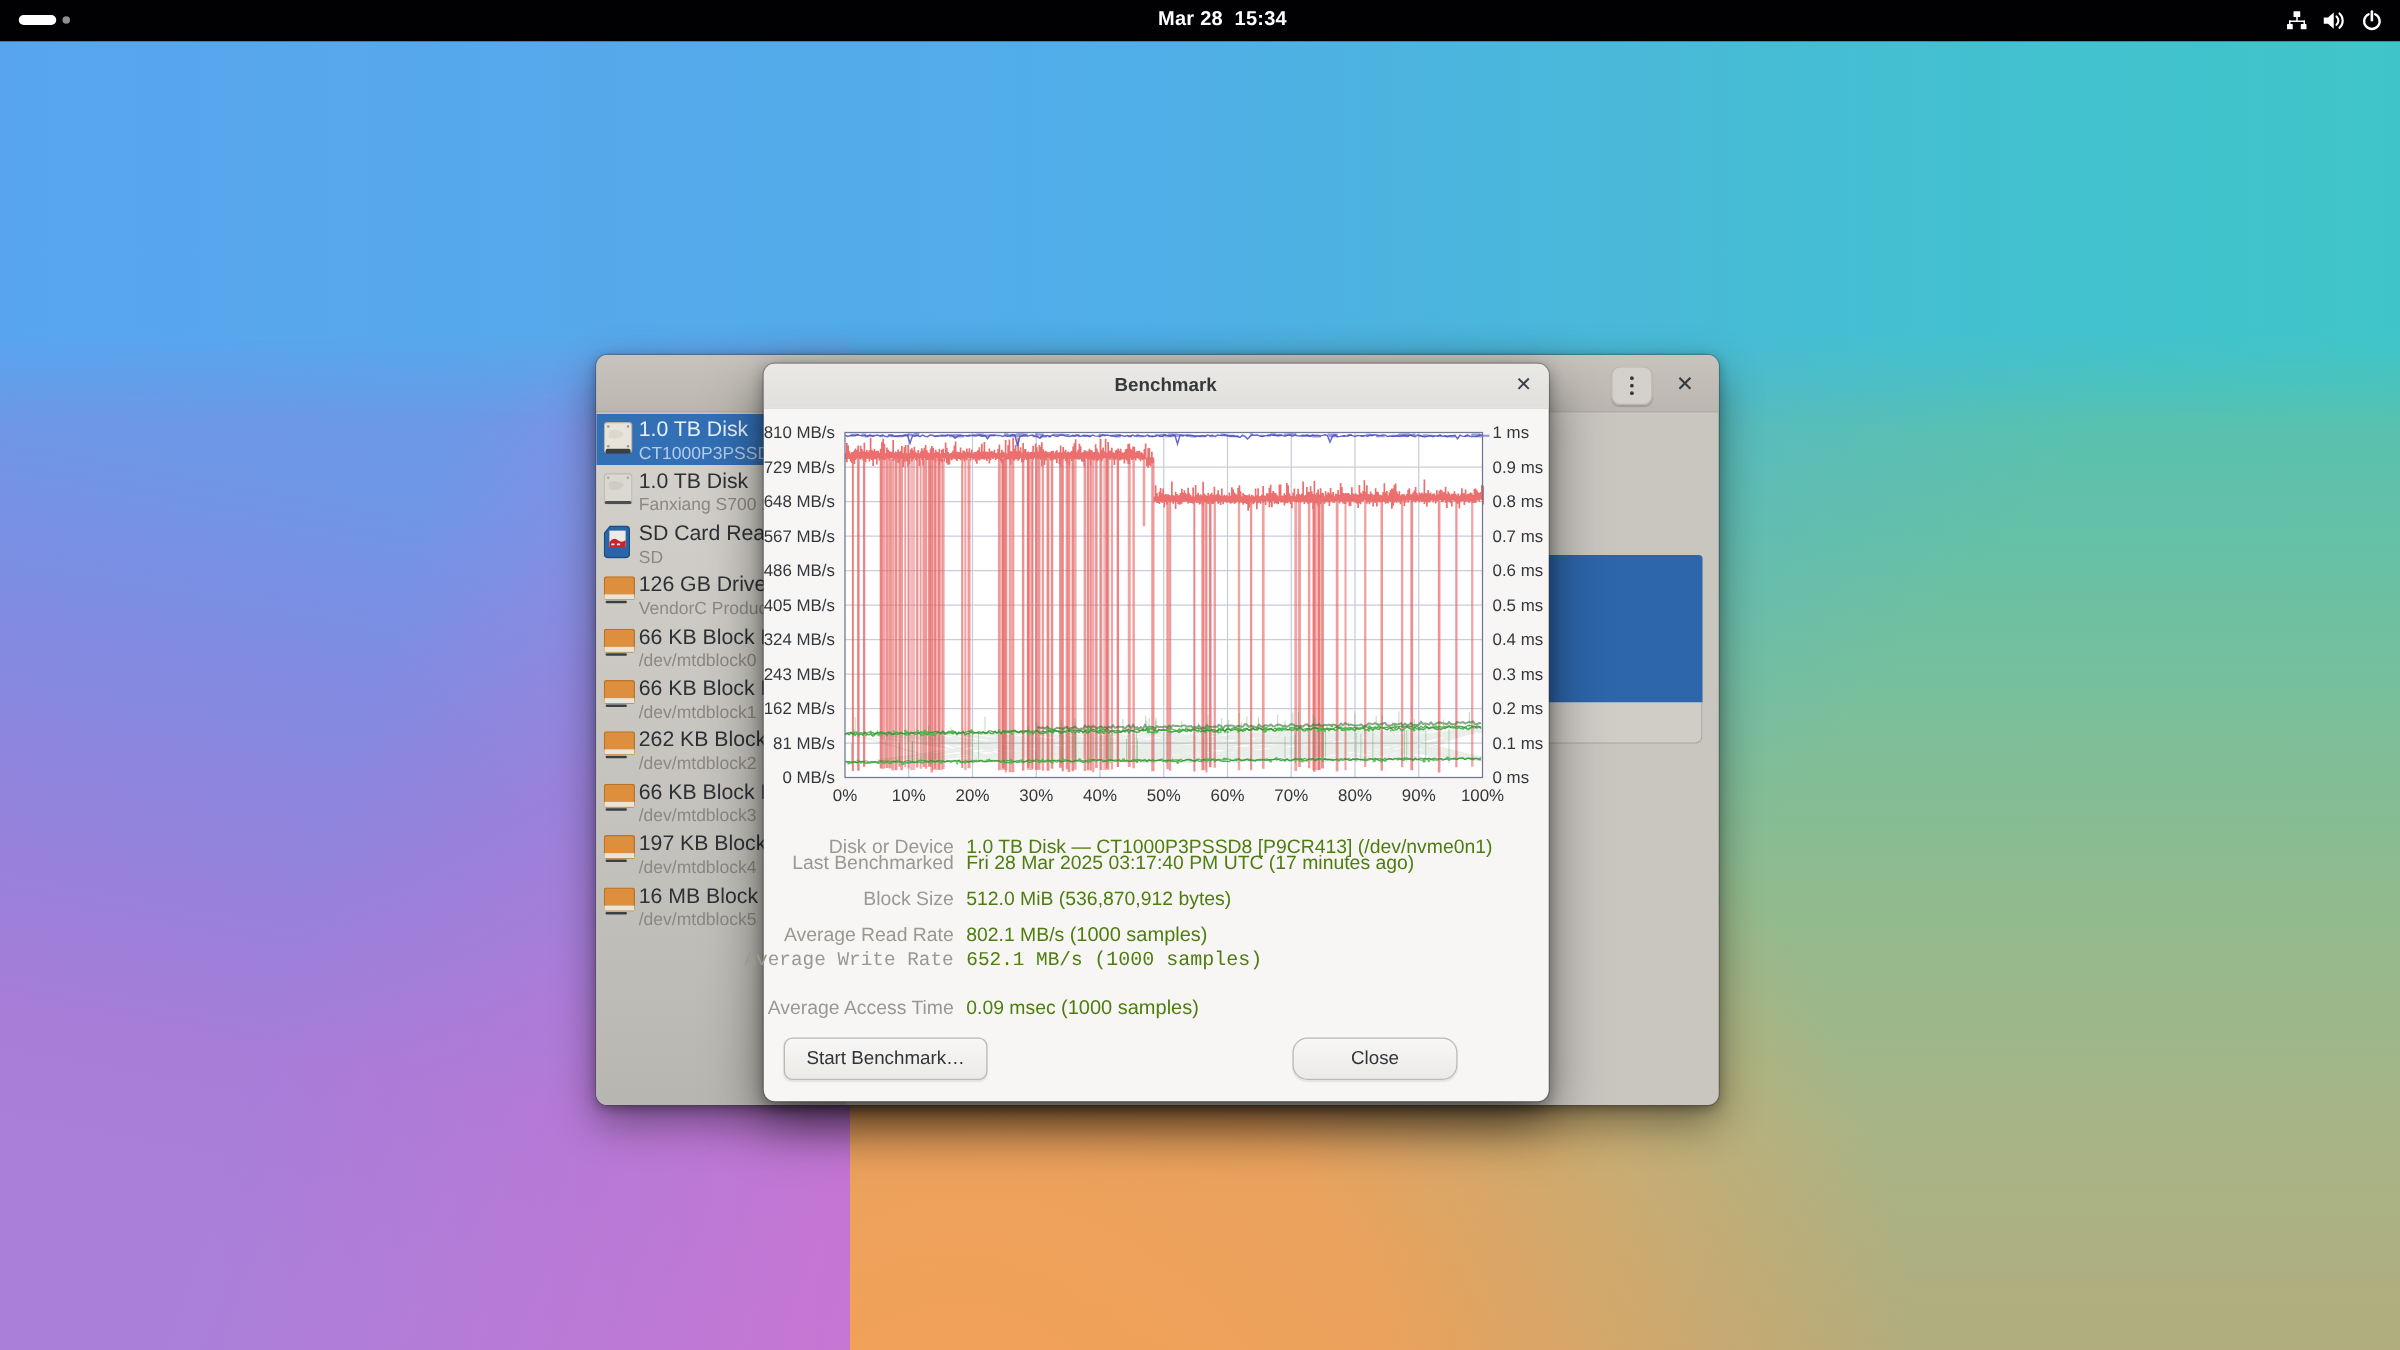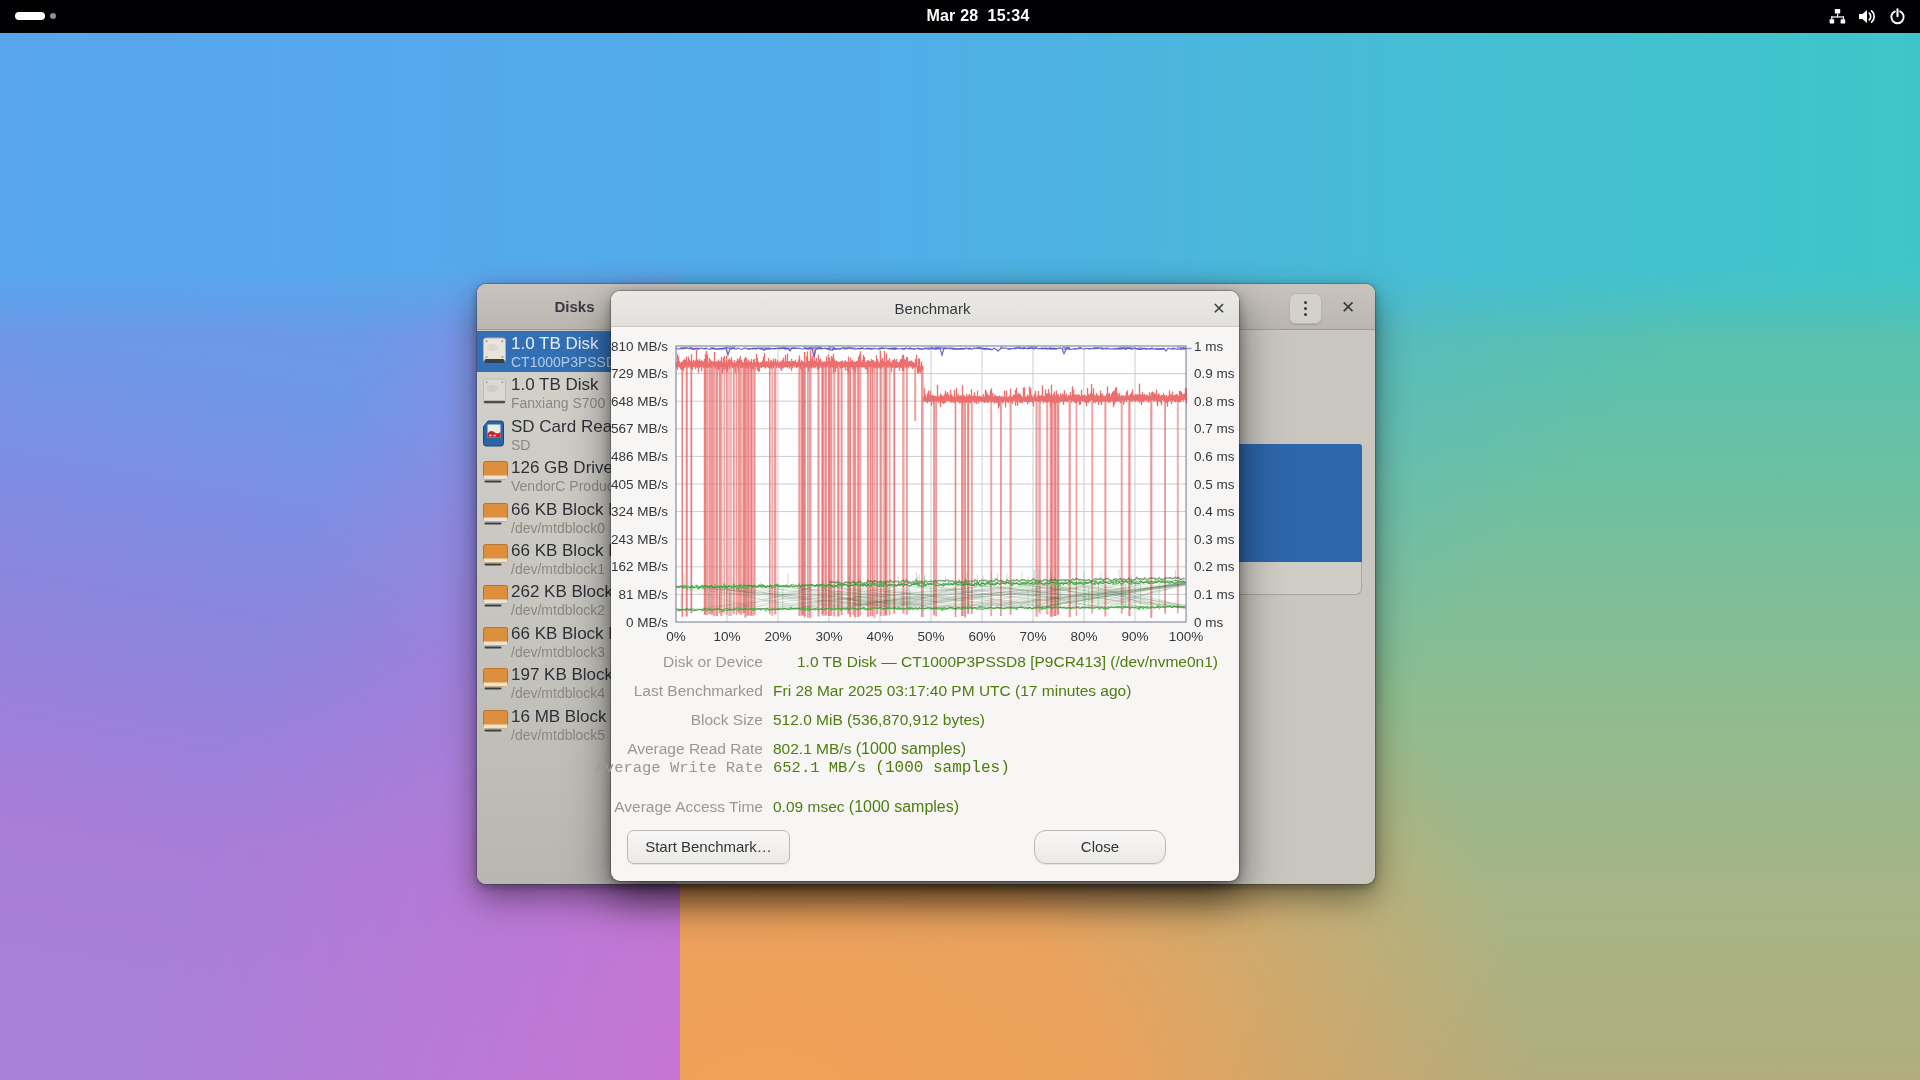--- a/index.html
+++ b/index.html
@@ -23,21 +23,21 @@
 .row.sel .rt { color:#e8f0fa; }
 .row.sel .rs { color:#b4cdea; }
 .menu-btn { position:absolute; right:53px; top:9px; width:33px; height:31px; border-radius:7px; background:#d4d0ca; box-shadow:0 1px 1px rgba(0,0,0,0.15), inset 0 0 0 1px #bab6af; }
 .menu-btn i { position:absolute; left:50%; width:3.2px; height:3.2px; margin-left:-1.6px; border-radius:2px; background:#35393d; }
 .wclose { position:absolute; right:10px; top:8px; width:34px; height:32px; color:#36393d; font-size:17px; text-align:center; line-height:32px; font-weight:400; }
 .vol-blue { position:absolute; right:13px; top:160px; width:132px; height:118px; background:#2d66ab; border-radius:3px 3px 0 0; }
 .vol-strip { position:absolute; right:13px; top:278px; width:132px; height:33px; background:#d0cdc7; border:1px solid #aaa69f; border-top:none; border-radius:0 0 6px 6px; }
 
 .dlg { position:absolute; left:611px; top:291px; width:628px; height:590px; border-radius:9px; background:#f7f6f4; box-shadow:0 0 0 1px rgba(45,45,45,0.32), 0 18px 44px rgba(0,0,0,0.5), 0 4px 12px rgba(0,0,0,0.35); z-index:20; }
 .dlg .tb { position:absolute; left:0; top:0; right:0; height:36px; border-radius:9px 9px 0 0; background:linear-gradient(#ebe9e6,#e2e0dc); border-bottom:1px solid #cdc9c4; }
-.dlg .title { position:absolute; left:0; right:0; top:0; height:23px; text-align:center; line-height:36px; font-weight:400; font-size:15px; color:#35393d;margin-left:15px; }
+.dlg .title { position:absolute; left:0; right:0; top:0; height:23px; text-align:center; line-height:36px; font-weight:700; font-size:15px; color:#35393d;margin-left:15px; }
 .dclose { position:absolute; right:4px; top:2px; width:32px; height:32px; color:#3d4145; font-size:16px; text-align:center; line-height:32px; }
 .chartwrap { position:absolute; left:0; top:0; width:628px; height:400px; }
 .drow { position:absolute; left:0; right:0; height:22px; }
 .dk { position:absolute; right:476px; top:0; font-size:15.5px; color:#9b9792; white-space:nowrap; }
 .dv { position:absolute; left:162px; top:0; font-size:15.5px; color:#4d7c0f; white-space:nowrap; }
 .dv .small { font-size:16px; }
 .btn { position:absolute; height:34px; border-radius:7px; background:linear-gradient(#f8f7f6,#eceae7); border:1px solid #bcb8b2; box-shadow:0 1px 1px rgba(0,0,0,0.08); font-size:15px; color:#303438; text-align:center; line-height:32px; }
 </style></head>
 <body>
 <svg class="wall" width="1920" height="1080" viewBox="0 0 1920 1080">
@@ -89,21 +89,20 @@
 <rect x="0" y="0" width="680" height="1080" fill="url(#lg)"></rect>
 <rect x="0" y="0" width="680" height="1080" fill="url(#lgp)"></rect>
 <rect x="680" y="0" width="1240" height="1080" fill="url(#rg)"></rect>
 <rect x="680" y="0" width="1240" height="1080" fill="url(#rgb2)"></rect>
 <rect x="680" y="0" width="1240" height="1080" fill="url(#org)"></rect>
 <rect x="0" y="0" width="1920" height="340" fill="url(#topband)" mask="url(#mtop)"></rect>
 </svg>
 
 <div class="disks">
   <div class="tb"></div>
-  <div class="title">Disks</div>
   <div class="menu-btn">
       <i style="top:8px"></i>
       <i style="top:14px"></i>
       <i style="top:20px"></i>
     </div>
   <div class="wclose">✕</div>
   <div class="sidebar">
       <div class="row sel" style="top:0.0px;height:41.4px;">
         <div class="ric"><svg width="23" height="28" viewBox="0 0 23 28">
             <rect x="0.5" y="1" width="22" height="24" rx="2.5" fill="#e8e4dc" stroke="#b6b2a8" stroke-width="1"></rect>
@@ -558,21 +557,21 @@
           <text x="269" y="350" text-anchor="middle">40%</text>
           <text x="320" y="350" text-anchor="middle">50%</text>
           <text x="371" y="350" text-anchor="middle">60%</text>
           <text x="422" y="350" text-anchor="middle">70%</text>
           <text x="473" y="350" text-anchor="middle">80%</text>
           <text x="524" y="350" text-anchor="middle">90%</text>
           <text x="575" y="350" text-anchor="middle">100%</text>
         </g>
 </svg>
     </div>
-  <div class="drow" style="top:362px;margin-left:24px;">
+  <div class="drow" style="top:378px;">
       <div class="dk">Disk or Device</div>
       <div class="dv">1.0 TB Disk — CT1000P3PSSD8 [P9CR413] (/dev/nvme0n1)</div>
     </div>
     <div class="drow" style="top:391px;">
       <div class="dk">Last Benchmarked</div>
       <div class="dv">Fri 28 Mar 2025 03:17:40 PM UTC (17 minutes ago)</div>
     </div>
     <div class="drow" style="top:420px;">
       <div class="dk">Block Size</div>
       <div class="dv">512.0 MiB (536,870,912 bytes)</div>

